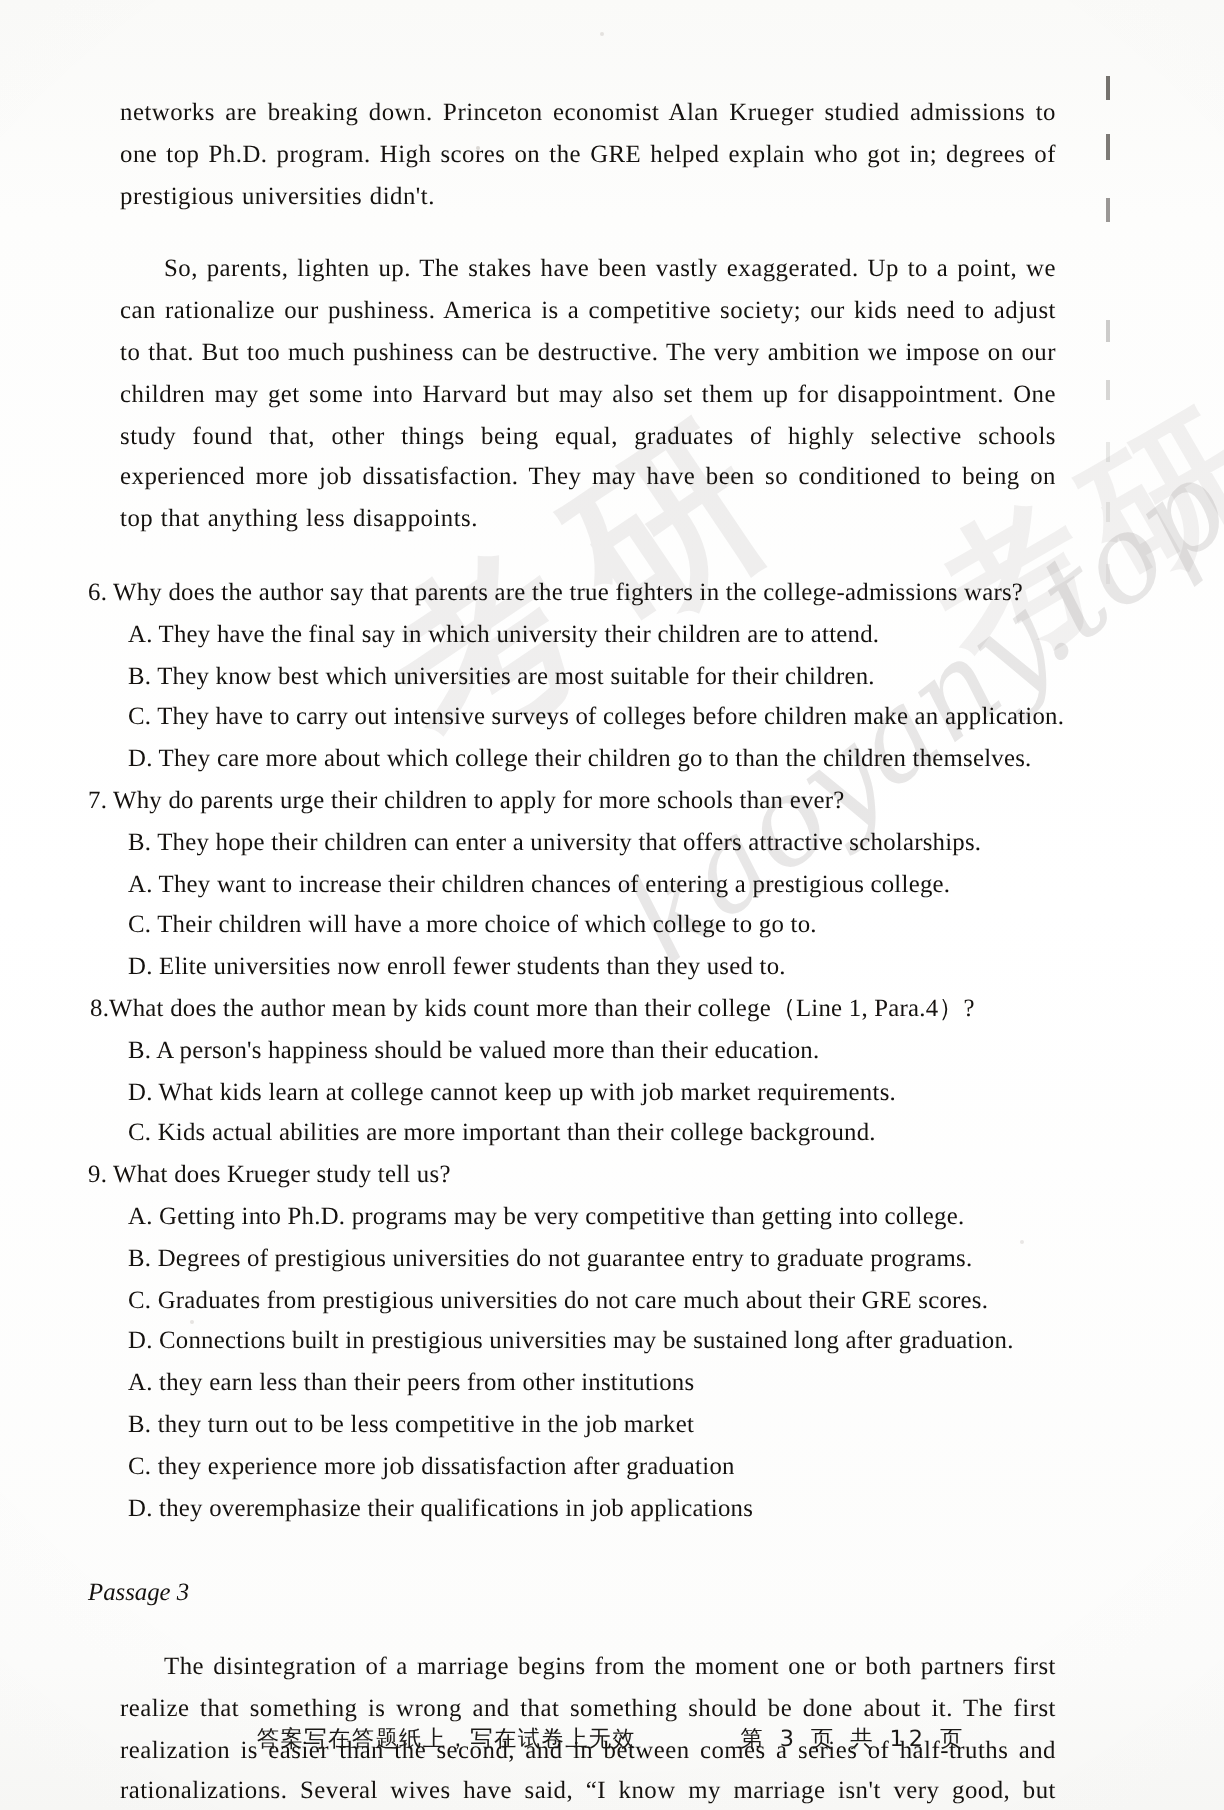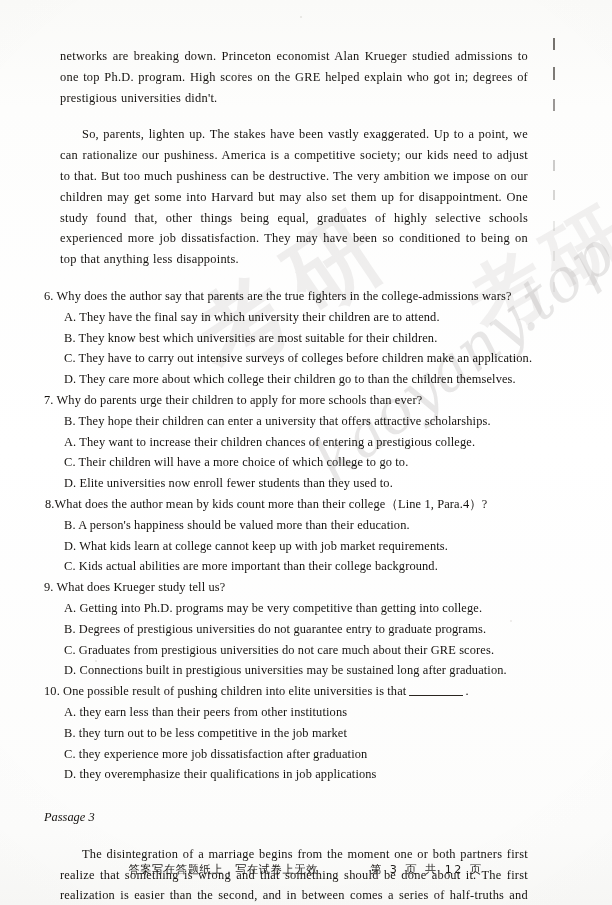--- a/index.html
+++ b/index.html
@@ -217,21 +217,20 @@
     <div class="q opt">B. A person's happiness should be valued more than their education.</div>
     <div class="q opt">D. What kids learn at college cannot keep up with job market requirements.</div>
     <div class="q opt">C. Kids actual abilities are more important than their college background.</div>
 
     <div class="q q-stem">9. What does Krueger study tell us?</div>
     <div class="q opt">A. Getting into Ph.D. programs may be very competitive than getting into college.</div>
     <div class="q opt">B. Degrees of prestigious universities do not guarantee entry to graduate programs.</div>
     <div class="q opt">C. Graduates from prestigious universities do not care much about their GRE scores.</div>
     <div class="q opt">D. Connections built in prestigious universities may be sustained long after graduation.</div>
 
-    <div class="q q-stem"><span>10. One possible result of pushing children into elite universities is that</span><span class="blank-line"></span><span>.</span></div>
     <div class="q opt">A. they earn less than their peers from other institutions</div>
     <div class="q opt">B. they turn out to be less competitive in the job market</div>
     <div class="q opt">C. they experience more job dissatisfaction after graduation</div>
     <div class="q opt">D. they overemphasize their qualifications in job applications</div>
 
     <div class="gap-lg"></div>
 
     <div class="passage-head">Passage 3</div>
     <p class="para indent">The disintegration of a marriage begins from the moment one or both partners first realize that something is wrong and that something should be done about it. The first realization is easier than the second, and in between comes a series of half-truths and rationalizations. Several wives have said, “I know my marriage isn't very good, but probably no marriages are any better.” Many choose to live on in an unhappy situation because they feel the known is safer than the unknown, or because they think they are preserving the family and sacrificing themselves for the children. A good many men hang on because the pride of possession outweighs anything else, because the sense of failure would be more unbearable than the present unhappiness.</p>
 

